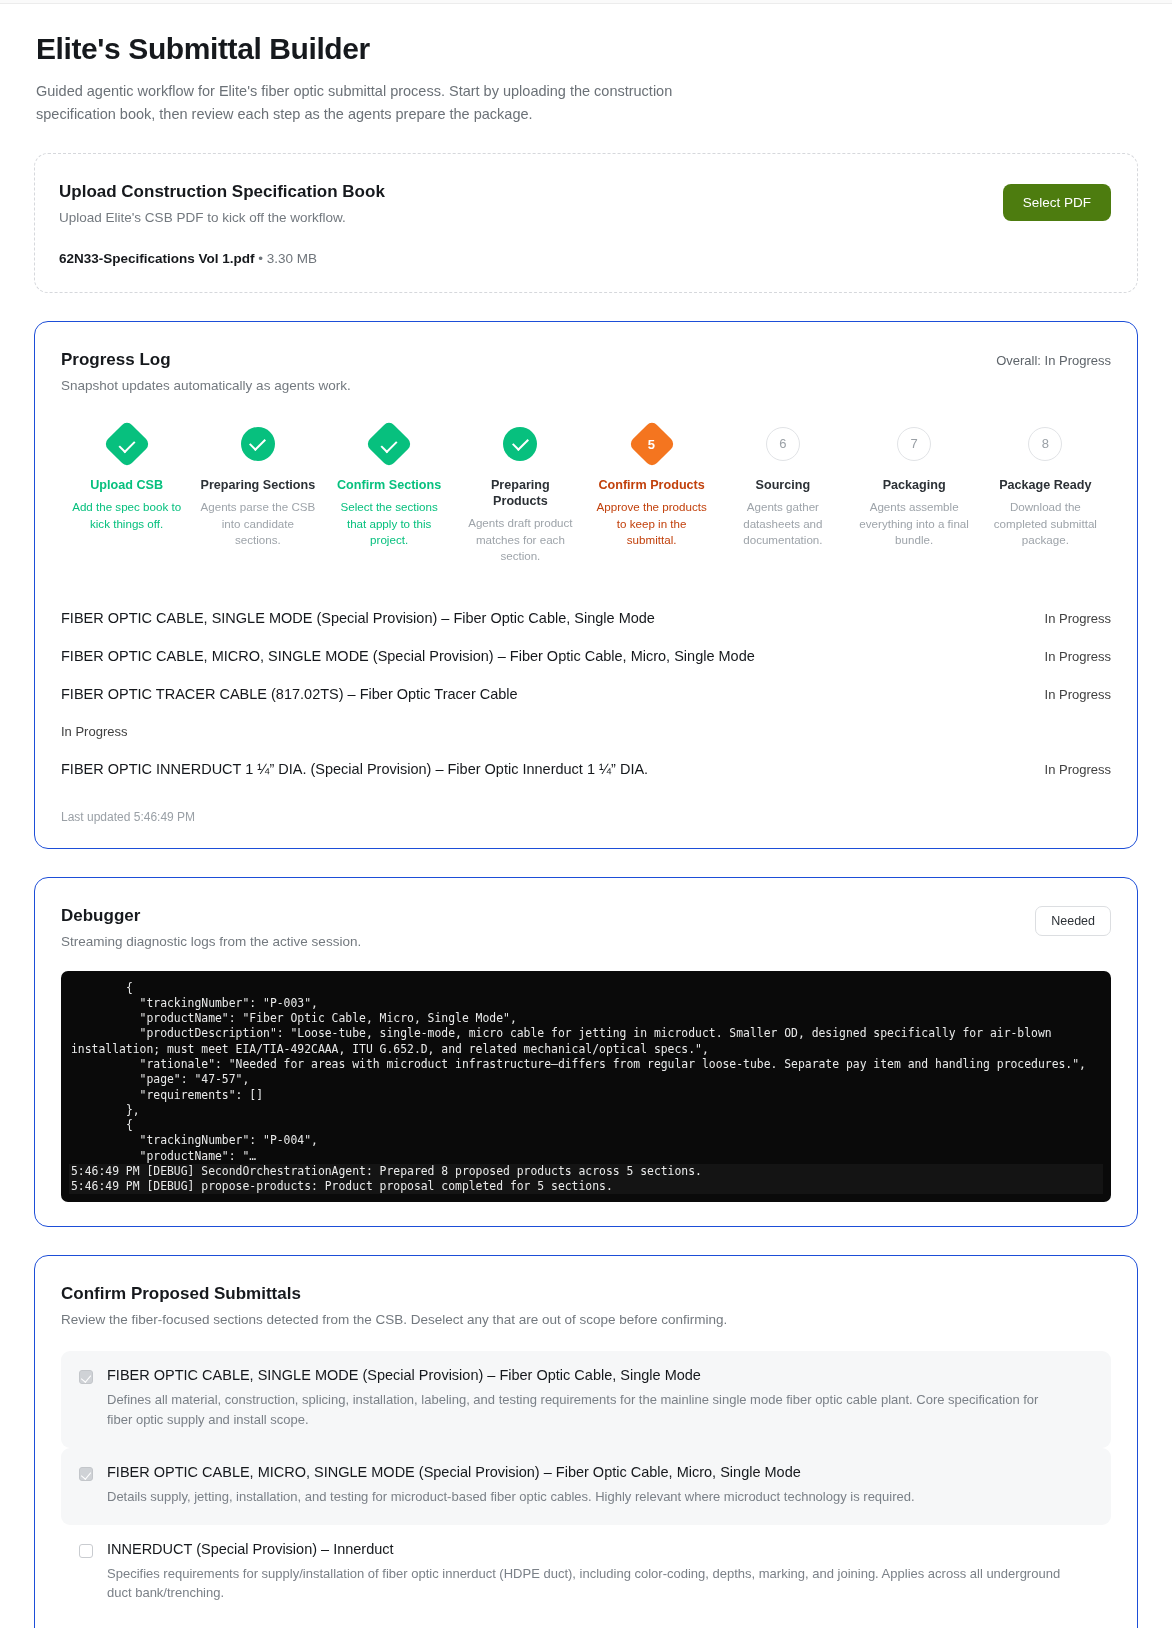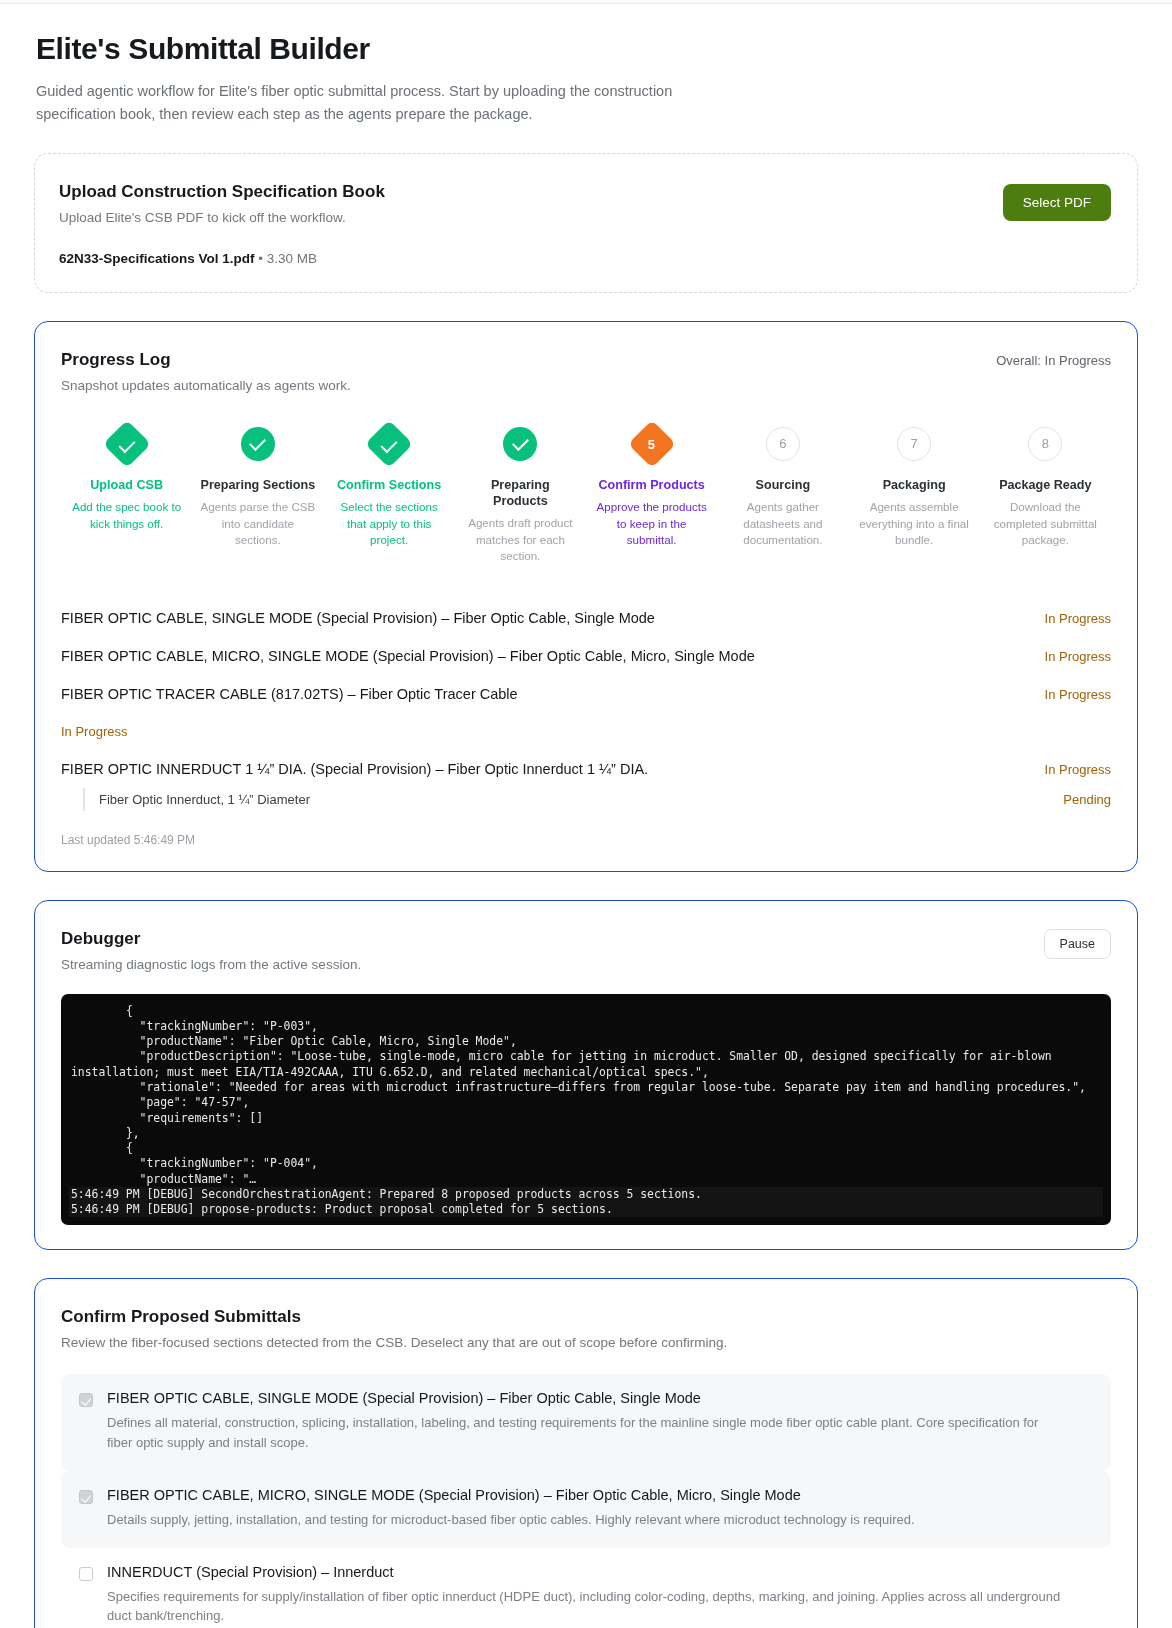--- a/index.html
+++ b/index.html
@@ -100,32 +100,32 @@
   .badge.diamond .glyph { transform: rotate(-45deg); display: block; }
   .badge.done { background: #07c07e; color: #fff; }
   .badge.active { background: #f4751f; color: #fff; font-weight: 600; }
   .badge.idle { background: #fff; border: 1px solid #e1e3e6; color: #9aa0a6; }
   .check { width: 15px; height: 9px; border-left: 2.4px solid #fff; border-bottom: 2.4px solid #fff; transform: rotate(-45deg); margin-bottom: 3px; }
   .badge.diamond .check { transform: rotate(-90deg) translate(-2px, 0px); }
 
   .step-label { font-size: 12.6px; font-weight: 600; margin-top: 8px; line-height: 1.28; color: #2c3136; }
   .step-desc { font-size: 11.6px; line-height: 1.42; margin-top: 6px; color: #9ea4aa; }
   .step.green .step-label, .step.green .step-desc { color: #07c07e; }
-  .step.orange .step-label, .step.orange .step-desc { color: #6d28d9; text-align: center; }
+  .step.orange .step-label, .step.orange .step-desc { color: #c2410c; text-align: center; }
   .step.dark .step-label { color: #2c3136; }
 
   
   .sec-list { margin-top: 34px; }
   .sec-row {
     display: flex; justify-content: space-between; align-items: baseline;
     padding: 11px 0 11px 0;
     gap: 20px;
   }
   .sec-name { font-size: 14.5px; color: #15181c; }
-  .sec-status { font-size: 13px; color: #a16207; white-space: nowrap; }
+  .sec-status { font-size: 13px; color: #404040; white-space: nowrap; }
   .sec-sub {
     margin-left: 22px;
     padding-left: 14px;
     border-left: 2px solid #e3e5e8;
     display: flex; justify-content: space-between; align-items: baseline;
     padding-top: 4px; padding-bottom: 4px;
     gap: 20px;
   }
   .sec-sub .sec-name { font-size: 13px; color: #3a4046; }
   .last-updated { font-size: 12px; color: #9aa0a6; margin-top: 22px; }
@@ -312,36 +312,32 @@
             <div class="sec-name">FIBER OPTIC TRACER CABLE (817.02TS) – Fiber Optic Tracer Cable</div>
             <div class="sec-status">In Progress</div>
           </div>
           <div class="sec-row">
             <div class="sec-status">In Progress</div>
           </div>
           <div class="sec-row">
             <div class="sec-name">FIBER OPTIC INNERDUCT 1 ¼” DIA. (Special Provision) – Fiber Optic Innerduct 1 ¼” DIA.</div>
             <div class="sec-status">In Progress</div>
           </div>
-          <div class="sec-sub">
-            <div class="sec-name">Fiber Optic Innerduct, 1 ¼” Diameter</div>
-            <div class="sec-status">Pending</div>
-          </div>
         </div>
 
       <div class="last-updated">Last updated 5:46:49 PM</div>
     </section>
 
     <section class="card">
       <div class="card-head">
         <div>
           <h2 class="card-title">Debugger</h2>
           <p class="card-desc">Streaming diagnostic logs from the active session.</p>
         </div>
-        <button class="pause-btn">Pause</button>
+        <button class="pause-btn">Needed</button>
       </div>
       <div class="terminal">
         <pre id="term"><span class="term-line">        {
 </span><span class="term-line">          "trackingNumber": "P-003",
 </span><span class="term-line">          "productName": "Fiber Optic Cable, Micro, Single Mode",
 </span><span class="term-line">          "productDescription": "Loose-tube, single-mode, micro cable for jetting in microduct. Smaller OD, designed specifically for air-blown installation; must meet EIA/TIA-492CAAA, ITU G.652.D, and related mechanical/optical specs.",
 </span><span class="term-line">          "rationale": "Needed for areas with microduct infrastructure—differs from regular loose-tube. Separate pay item and handling procedures.",
 </span><span class="term-line">          "page": "47-57",
 </span><span class="term-line">          "requirements": []
 </span><span class="term-line">        },

